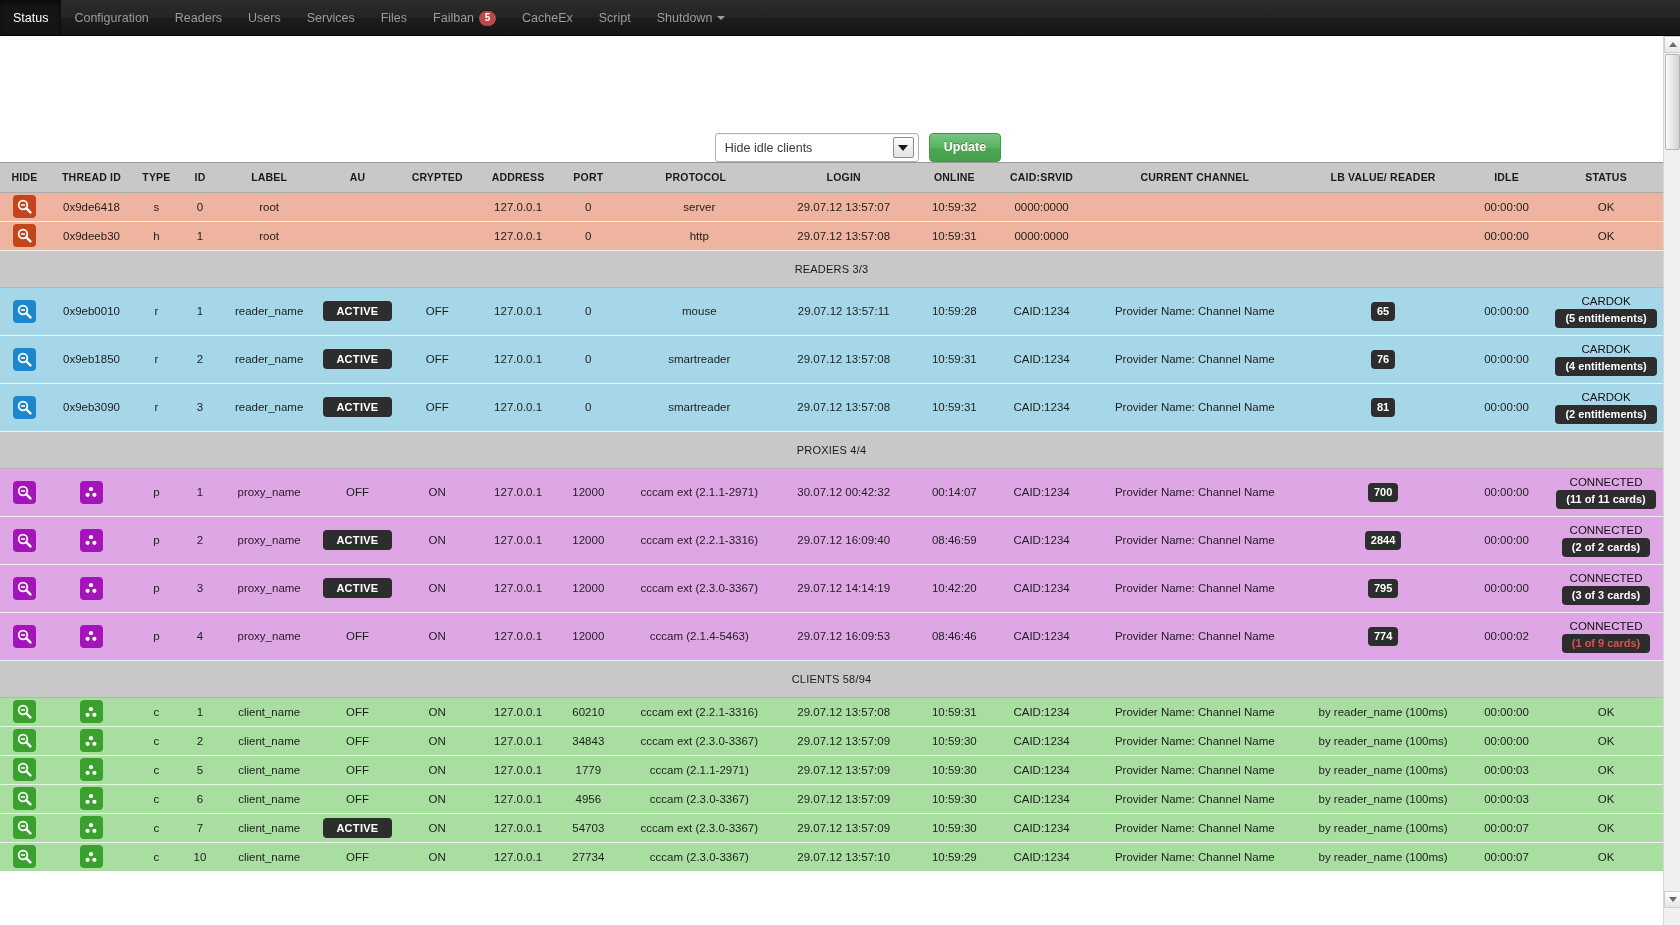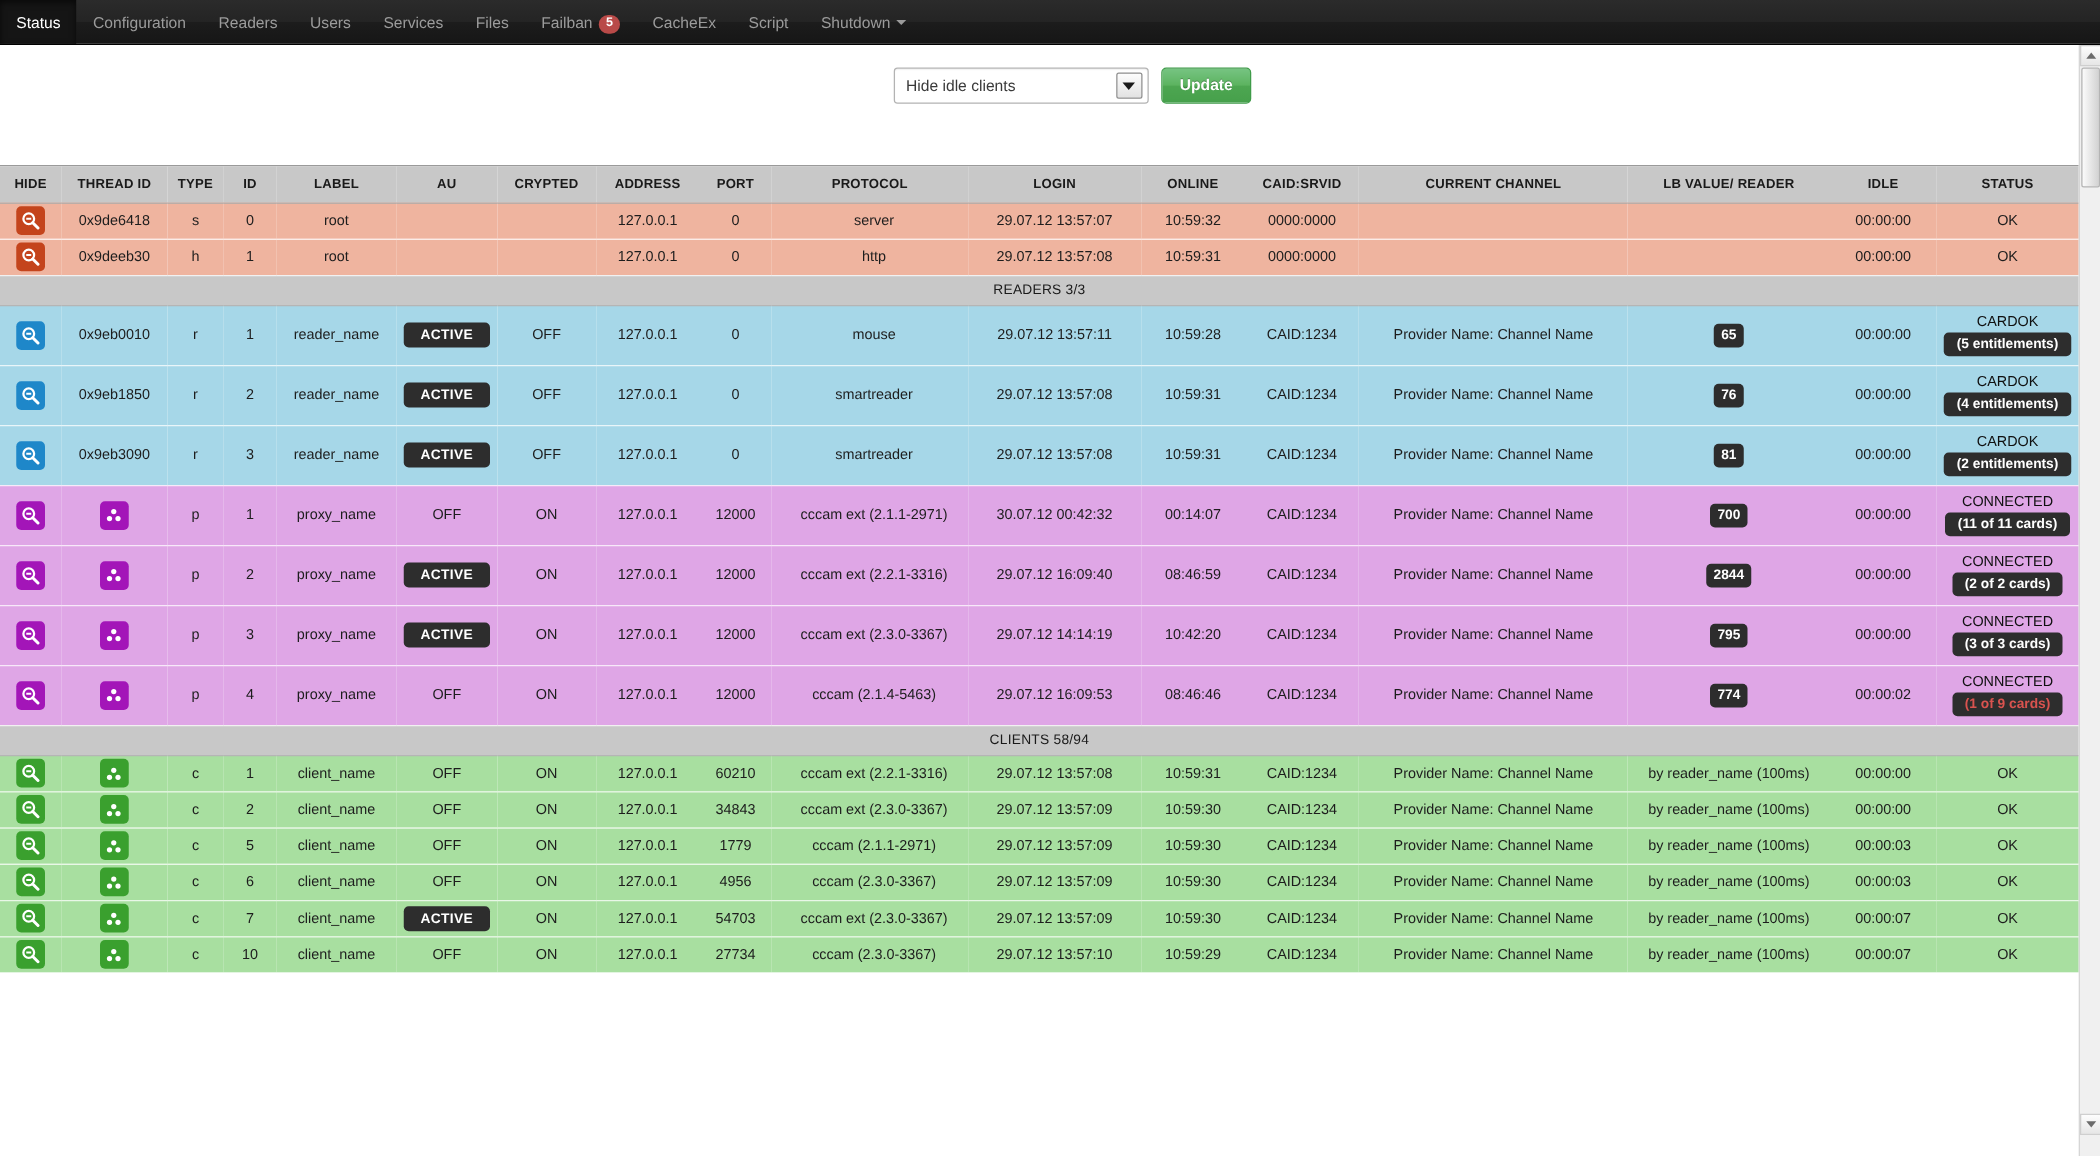--- a/index.html
+++ b/index.html
@@ -65,24 +65,24 @@
     width: 0; height: 0;
     border-left: 4px solid transparent;
     border-right: 4px solid transparent;
     border-top: 4px solid #9b9b9b;
     margin-left: 5px;
     vertical-align: 2px;
   }
 
   
   .control-bar {
-    height: 96px;
+    height: 126px;
     background: #fff;
     display: flex;
-    align-items: flex-start;
+    align-items: flex-end;
     justify-content: center;
     gap: 10px;
     padding-top: 18px;
     padding-left: 36px;
   }
   .select-box {
     width: 204px;
     height: 29px;
     border: 1px solid #b3b3b3;
     border-radius: 3px;
@@ -156,21 +156,21 @@
     height: 29px;
     text-align: center;
     vertical-align: middle;
     border-bottom: 1px solid rgba(255,255,255,.75);
     white-space: nowrap;
     font-size: 11.5px;
   }
   
   tr.section td {
     background: #c8c8c8;
-    height: 24px;
+    height: 37px;
     font-size: 11px;
     color: #1a1a1a;
     letter-spacing: .2px;
     border-bottom: 1px solid #b5b5b5;
   }
 
   
   tr.r-server td { background: #efb49f; }
   tr.r-reader td { background: #a6d7e8; }
   tr.r-proxy  td { background: #dfa6e6; }
@@ -471,20 +471,23 @@
             <td>29.07.12 13:57:08</td>
             <td>10:59:31</td>
             <td>CAID:1234</td>
             <td>Provider Name: Channel Name</td>
             <td><span class="lb-badge">81</span></td>
             <td>00:00:00</td>
             <td style="height: 48px;">
               <div class="status-stack"><div class="status-title">CARDOK</div><span class="status-sub">(2 entitlements)</span></div>
             </td>
           </tr>
+          <tr class="section">
+            <td colspan="17">PROXIES 4/4</td>
+          </tr>
           <tr class="r-proxy">
             <td><span class="mag c-proxy">
                 <svg width="15" height="15" viewBox="0 0 15 15">
                   <circle cx="6" cy="6" r="4.3" fill="none" stroke="#fff" stroke-width="1.8"></circle>
                   <line x1="9.2" y1="9.2" x2="13.4" y2="13.4" stroke="#fff" stroke-width="2.4" stroke-linecap="round"></line>
                   <line x1="4" y1="6" x2="8" y2="6" stroke="#fff" stroke-width="1.5"></line>
                 </svg>
               </span></td>
             <td><span class="tid-icon c-proxy">
                 <svg width="16" height="16" viewBox="0 0 16 16">

